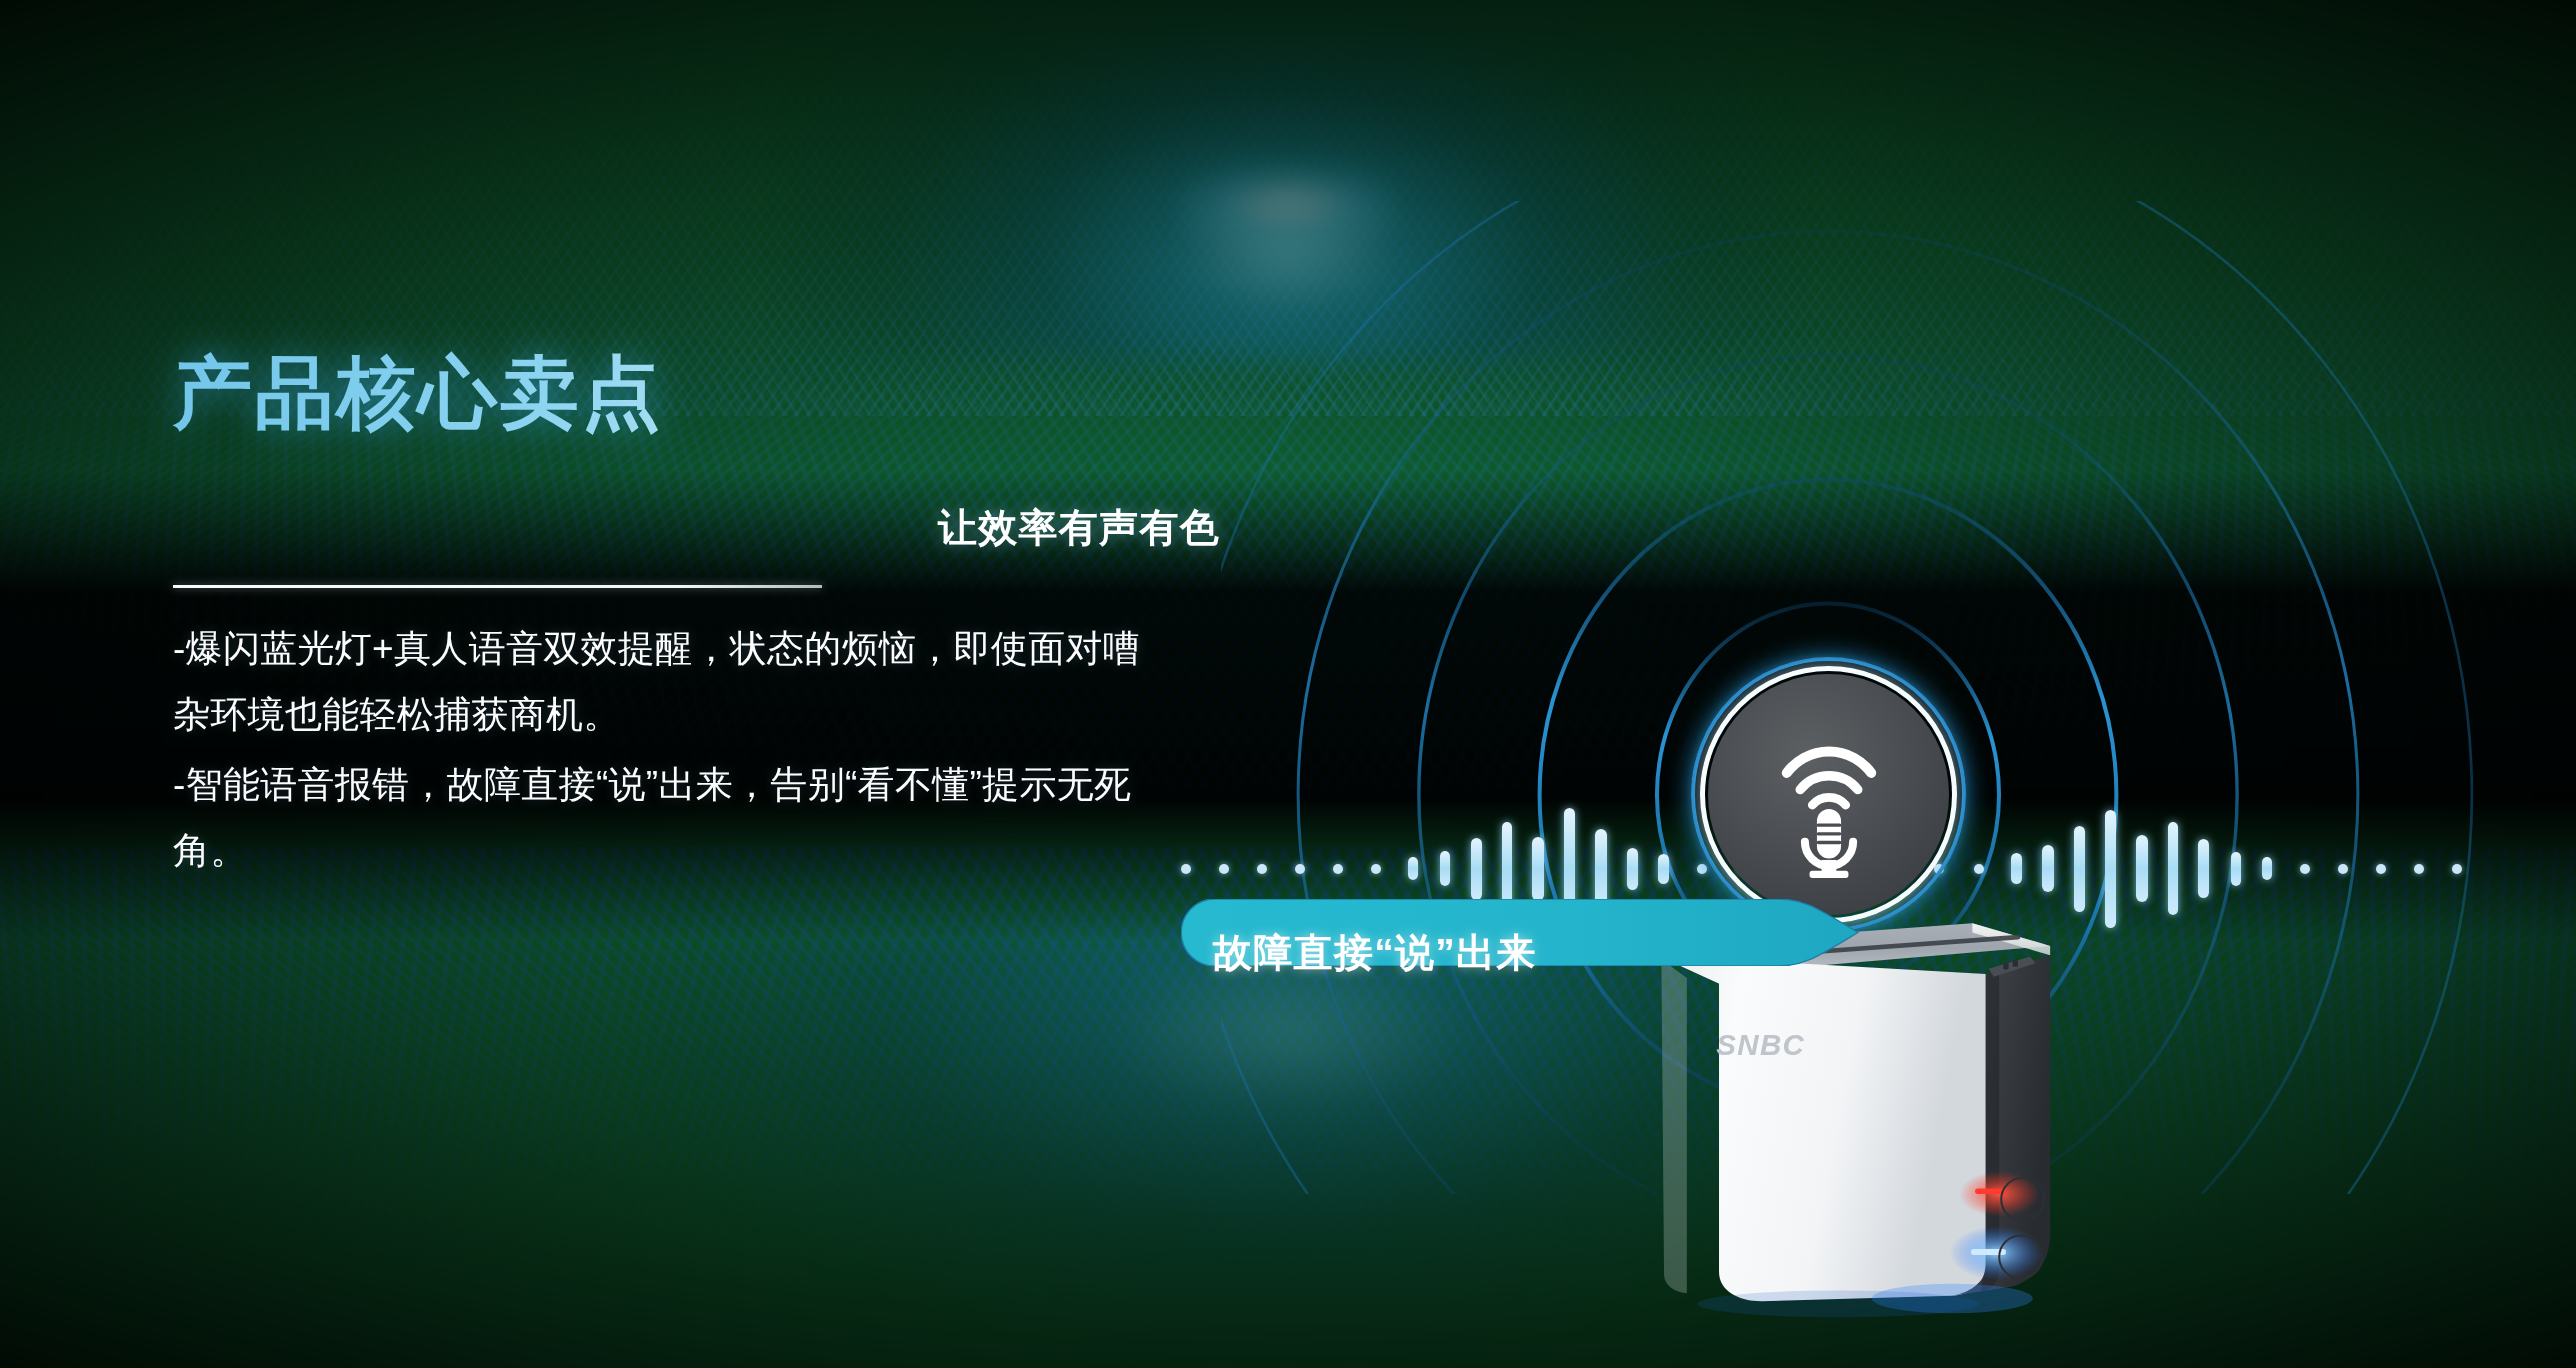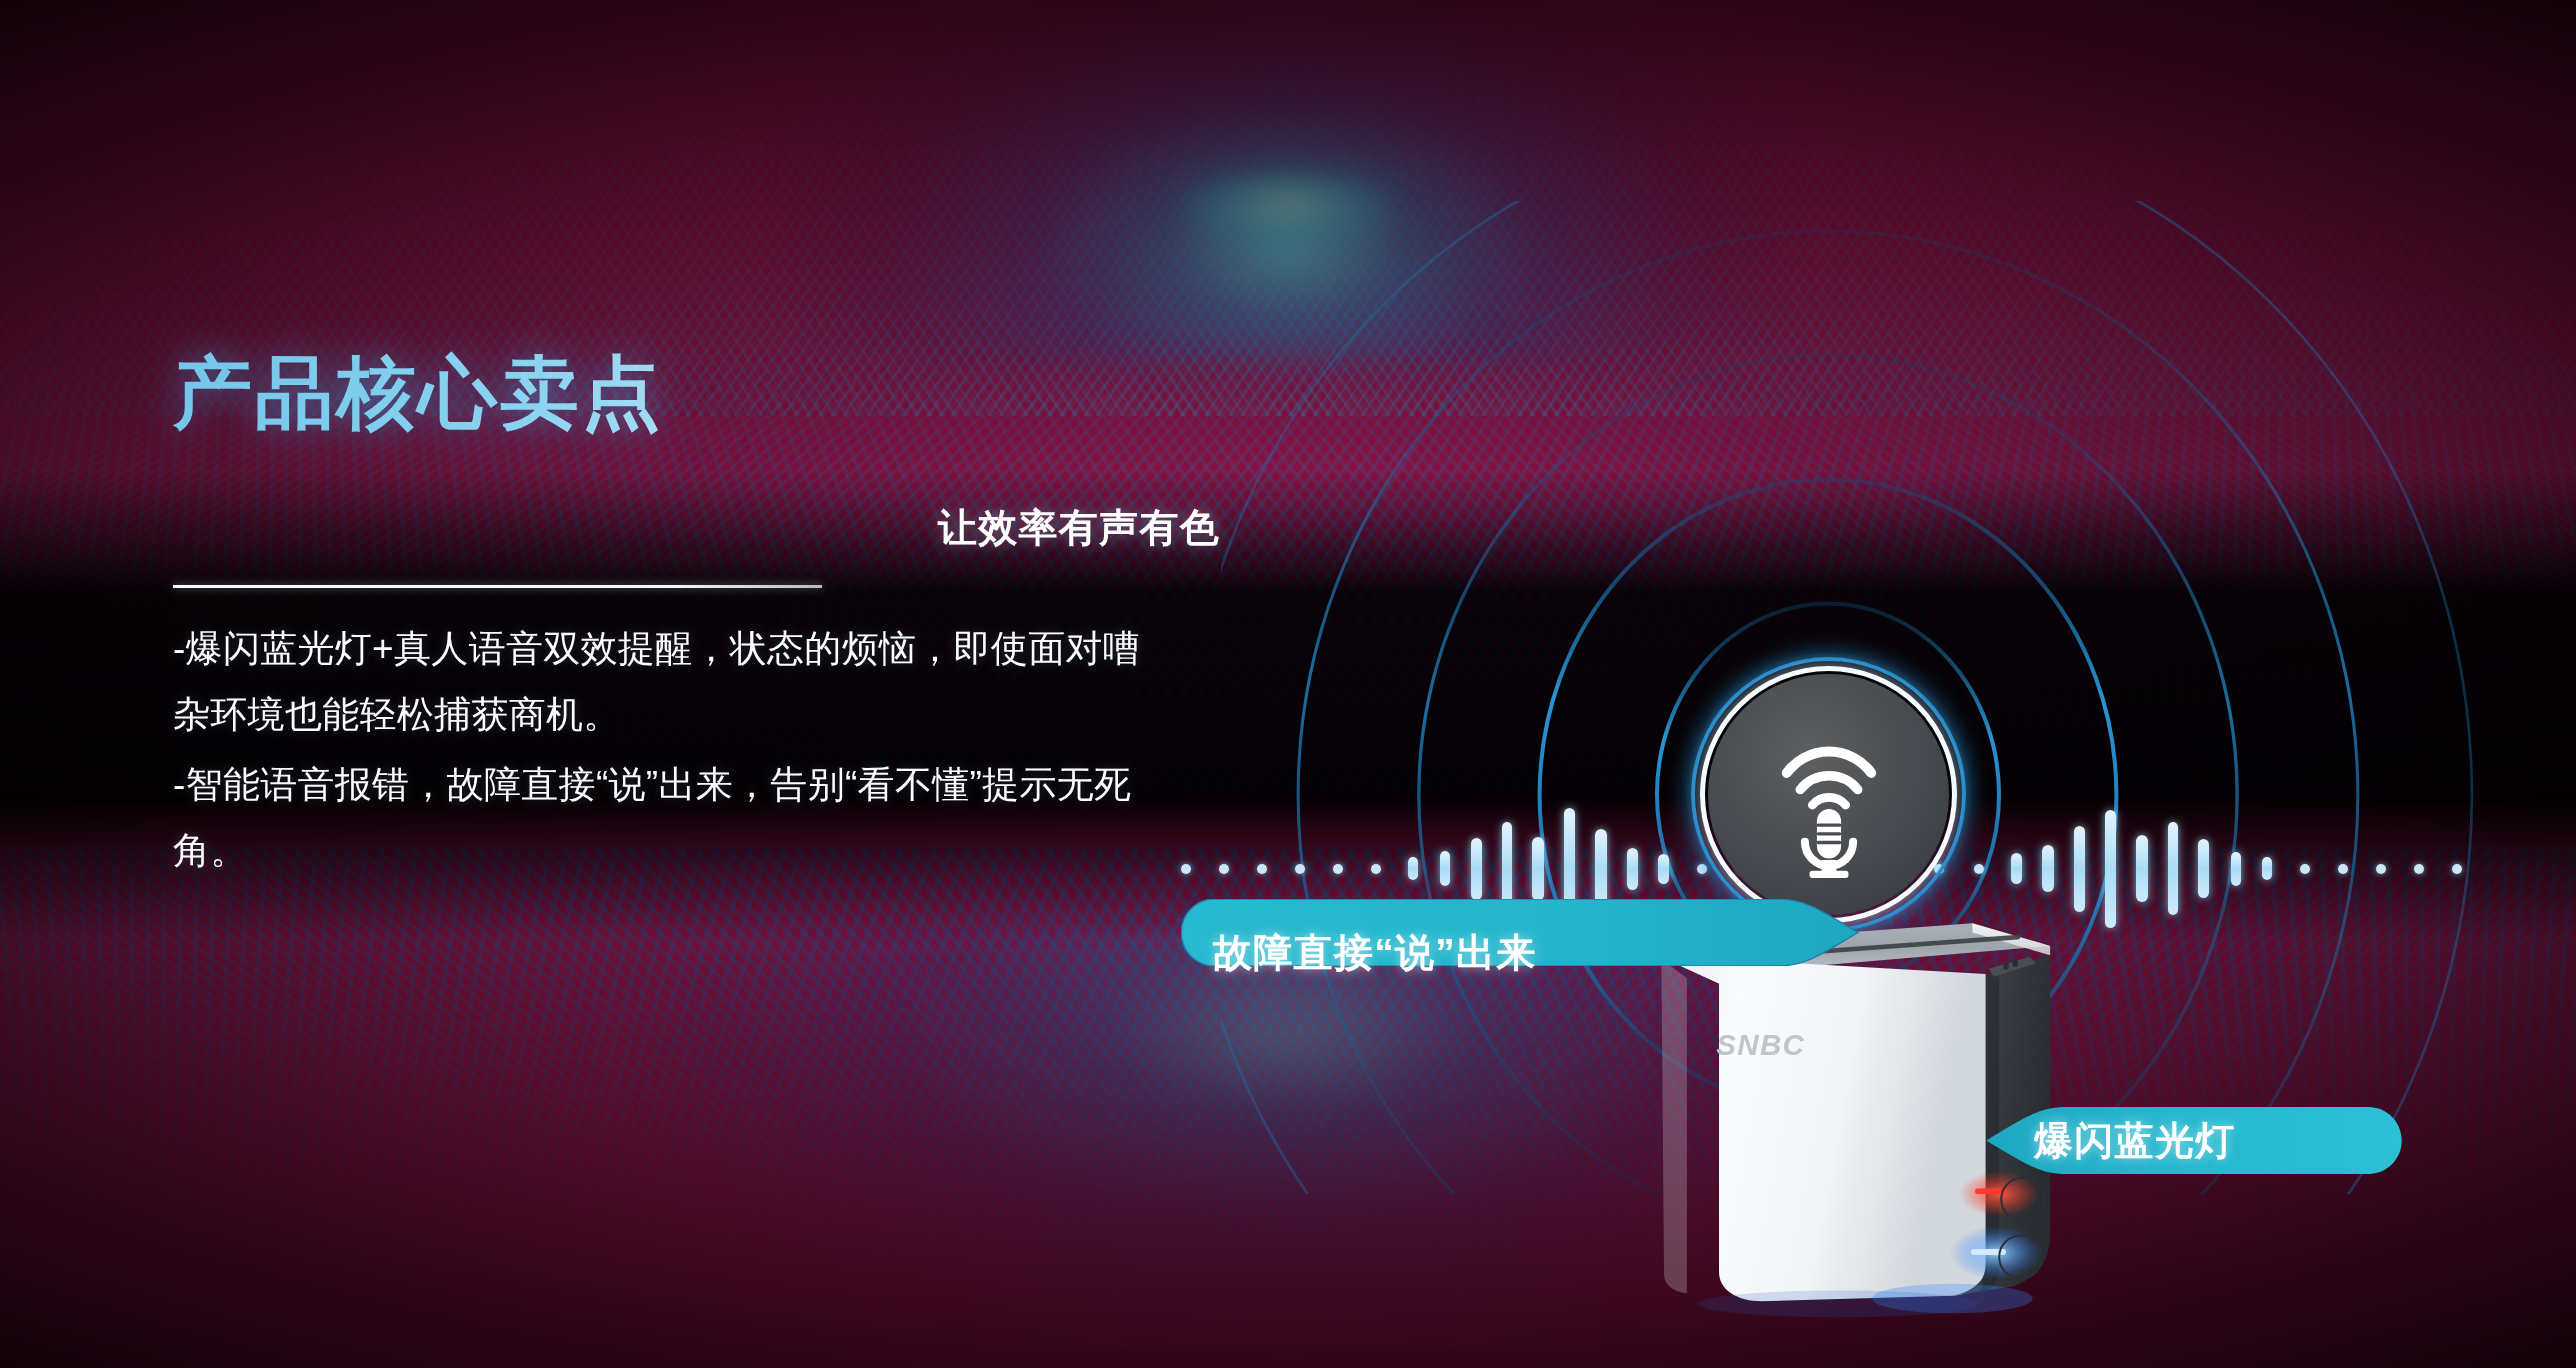--- a/index.html
+++ b/index.html
@@ -8,21 +8,21 @@
     background:#000;
     font-family:"Liberation Sans", sans-serif;
     overflow:hidden;
     position:relative;
   }
 
   
   .stage {
     position:absolute; inset:0;
     width:2576px; height:1369px;
-    background:#be185d;
+    background:#15803d;
     overflow:hidden;
   }
 
   
   .mesh-top {
     position:absolute; left:0; top:0; width:2576px; height:792px;
     background:
       repeating-linear-gradient(118deg,
         rgba(30,140,220,0.00) 0px,
         rgba(40,160,235,0.55) 2px,
@@ -458,29 +458,16 @@
             <stop offset="0%" stop-color="#26B9CF"></stop>
             <stop offset="55%" stop-color="#24B5CC"></stop>
             <stop offset="100%" stop-color="#1FA7C2"></stop>
           </linearGradient>
         </defs>
         <path d="M50,0 L890,0 C930,0 950,14 1010,50 C950,86 930,100 890,100 L50,100 C22,100 0,78 0,50 C0,22 22,0 50,0 Z" fill="url(#bgA)" stroke="#1C7FA8" stroke-width="2"></path>
       </svg>
       <span class="badge-label">故障直接“说”出来</span>
     </div>
 
-    <div class="badge badge-b">
-      <svg class="badge-svg" width="416" height="67" viewBox="0 0 620 100">
-        <defs>
-          <linearGradient id="bgB" x1="0" y1="0" x2="1" y2="0">
-            <stop offset="0%" stop-color="#1FA7C2"></stop>
-            <stop offset="45%" stop-color="#25B7CE"></stop>
-            <stop offset="100%" stop-color="#2AC0D6"></stop>
-          </linearGradient>
-        </defs>
-        <path d="M0,50 C60,14 80,0 120,0 L570,0 C598,0 620,22 620,50 C620,78 598,100 570,100 L120,100 C80,100 60,86 0,50 Z" fill="url(#bgB)"></path>
-      </svg>
-      <span class="badge-label">爆闪蓝光灯</span>
-    </div>
 
   </div>
 </div>
 
 
 </body></html>

